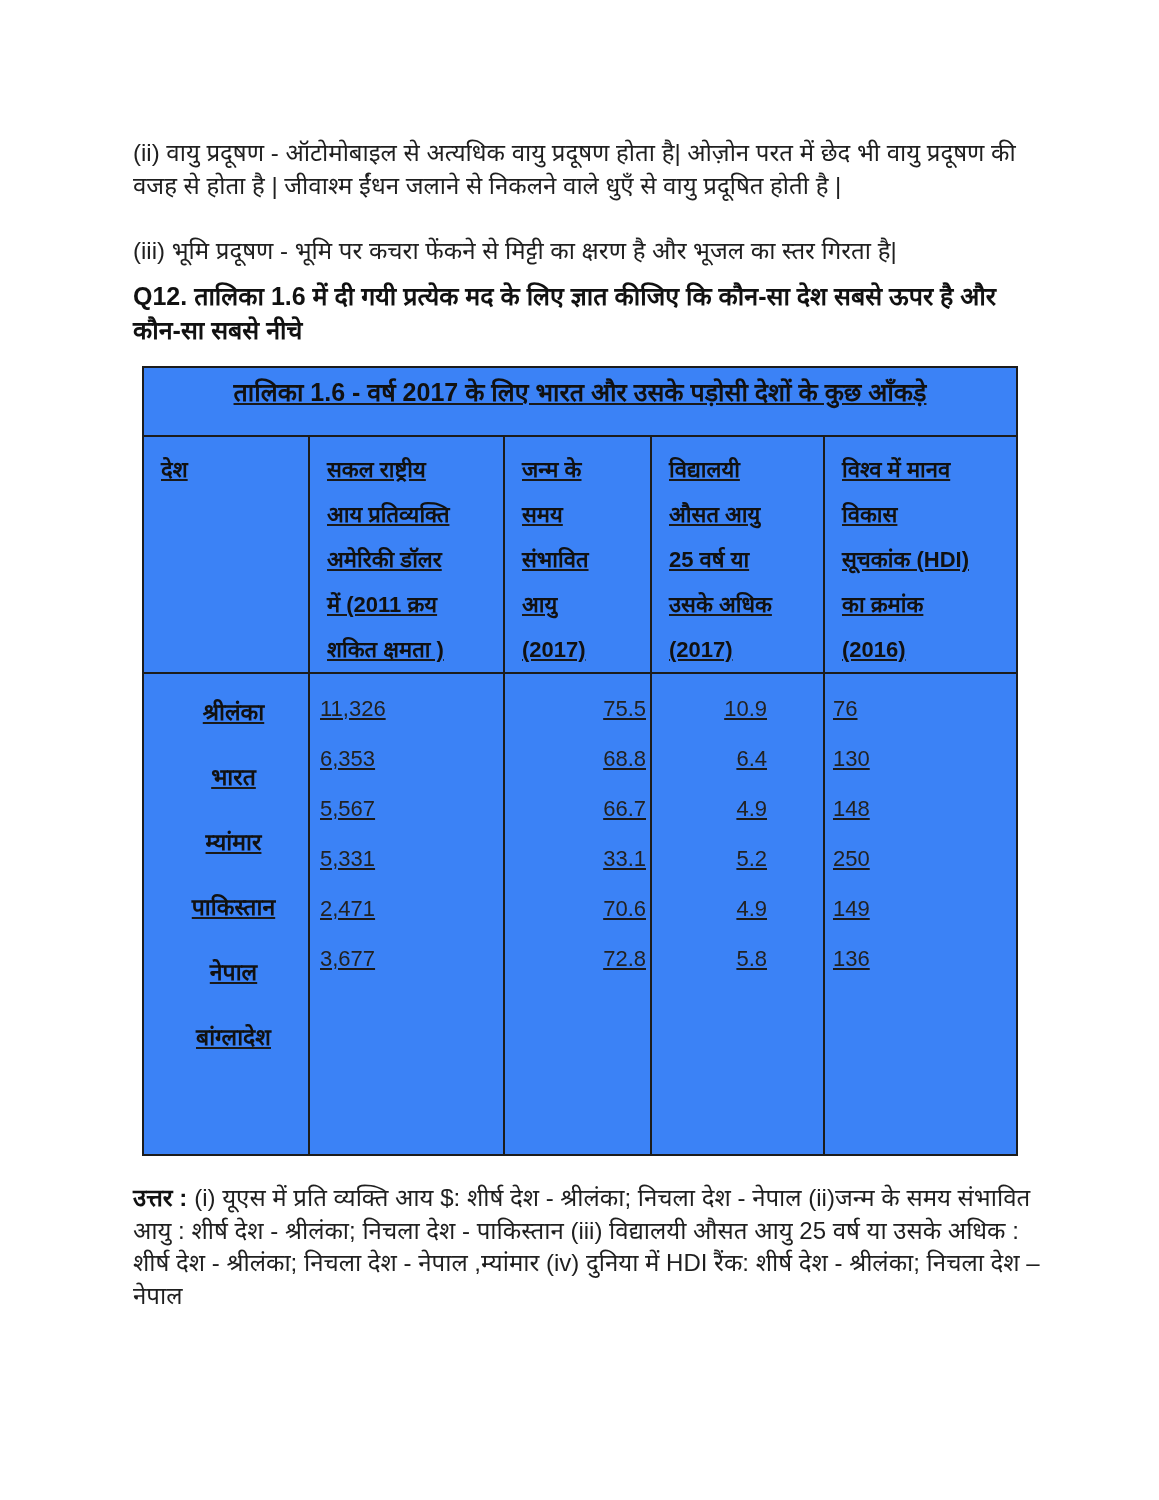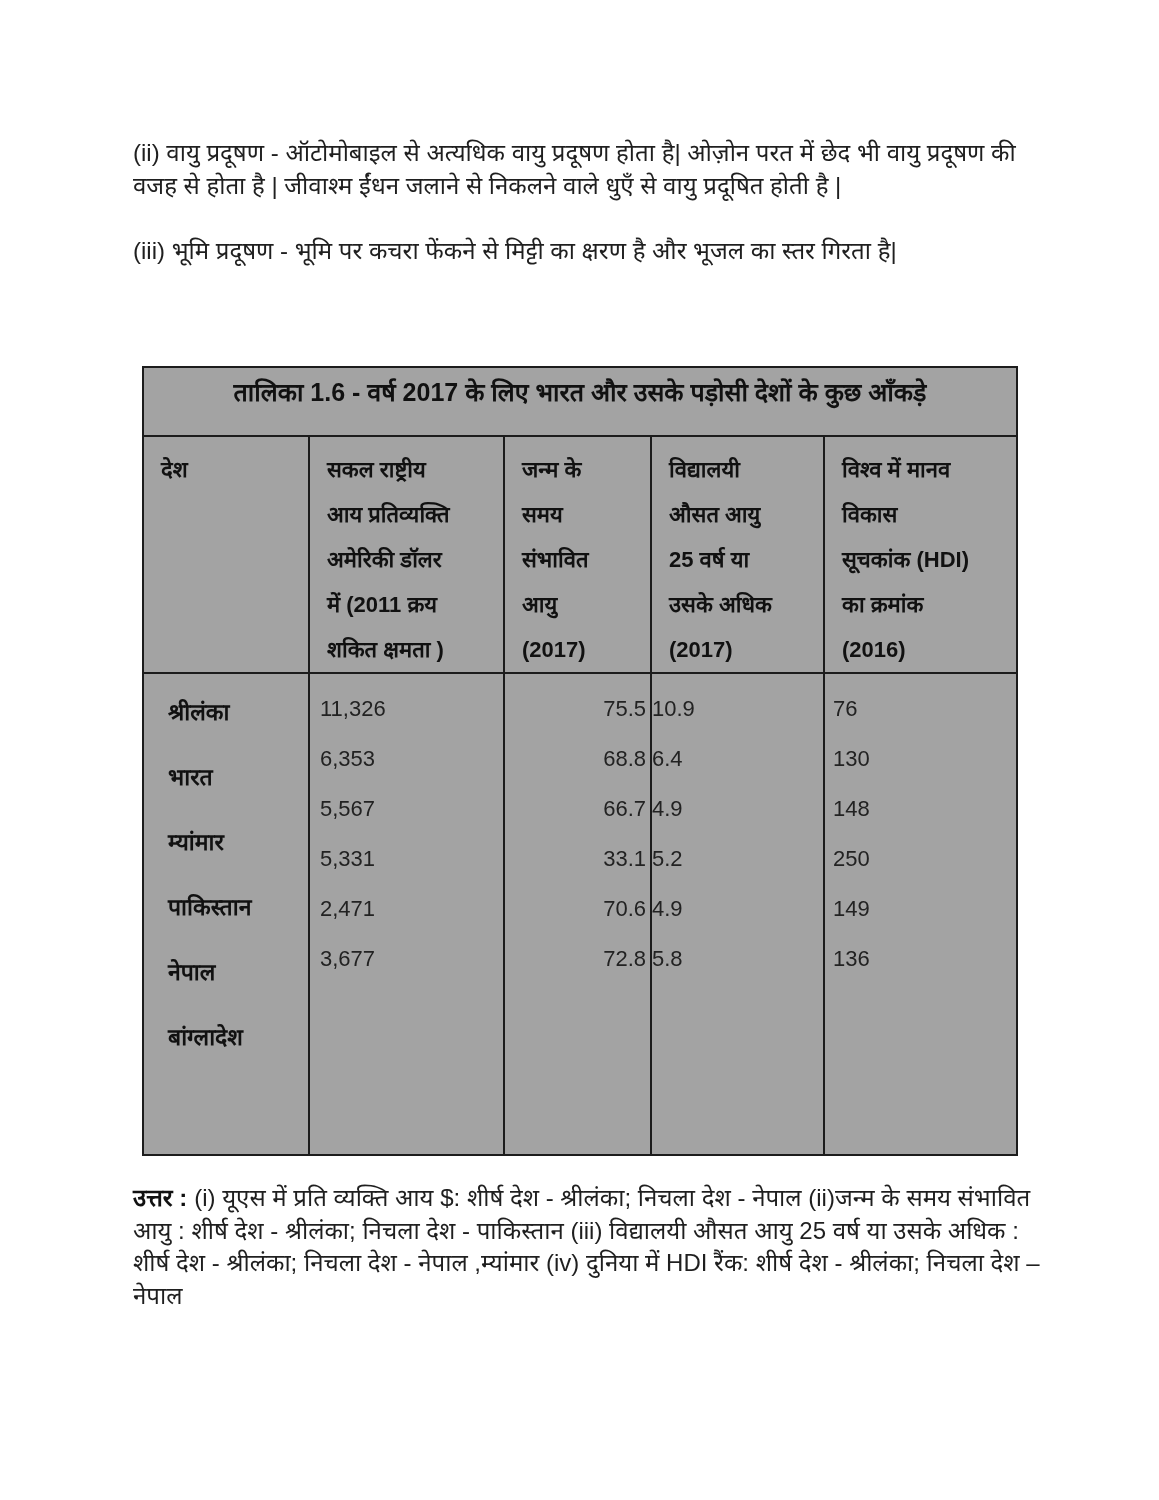--- a/index.html
+++ b/index.html
@@ -16,63 +16,66 @@
     position:absolute; left:133px; width:905px;
     font-size:24px; line-height:33px; color:#1f1f1f;
   }
   .para-air  { top:136px; }
   .para-land { top:234px; }
   .question  { position:absolute; left:133px; top:279px; width:900px;
                font-size:25px; line-height:34px; font-weight:bold; color:#111; }
   .tbl-wrap { position:absolute; left:142px; top:366px; }
   table.data-table {
     border-collapse:collapse; table-layout:fixed; width:874px;
-    background:#a3a3a3;
+    background:#3b82f6;
+    text-decoration:underline;
   }
   table.data-table td { border:2px solid #1c1c1c; vertical-align:top; }
   td.title-cell {
     height:69px; text-align:center; vertical-align:middle;
     font-size:25px; font-weight:bold; color:#111;
     padding:6px 10px;
   }
   tr.head-row td {
     height:214px;
     padding:10px 12px 0 17px;
     font-size:22px; font-weight:bold; color:#111;
     line-height:45px;
     white-space:pre-line;
   }
   tr.body-row td { height:482px; padding-top:0; }
   .country {
-    line-height:65px; padding-left:24px;
+    line-height:65px; padding-left:15px;
     font-size:23px; font-weight:bold; color:#111;
     white-space:nowrap;
+    text-align:center;
   }
   .countries-cell { padding-top:6px !important; }
   .nums-cell { padding-top:10px !important; font-size:22px; color:#222; }
   .num { line-height:50px; }
   .gni-num   { width:70px; margin-left:10px; text-align:left; }
   .life-num  { text-align:right; padding-right:4px; }
-  .school-num{ text-align:left; padding-right:16px; }
+  .school-num{ text-align:right; padding-right:56px; }
   .hdi-num   { text-align:left; padding-left:8px; }
   .answer {
     position:absolute; left:133px; top:1182px; width:915px;
     font-size:24px; line-height:32.5px; color:#1f1f1f;
   }
   .answer-label { font-weight:bold; color:#111; margin-right:7px; }
 </style>
 </head>
 <body>
 
 <div class="page">
 
   <p class="para para-air">(ii) वायु प्रदूषण - ऑटोमोबाइल से अत्यधिक वायु प्रदूषण होता है| ओज़ोन परत में छेद भी वायु प्रदूषण की वजह से होता है | जीवाश्म ईंधन जलाने से निकलने वाले धुएँ से वायु प्रदूषित होती है |</p>
 
   <p class="para para-land">(iii) भूमि प्रदूषण - भूमि पर कचरा फेंकने से मिट्टी का क्षरण है और भूजल का स्तर गिरता है|</p>
 
+  <p class="question">Q12. तालिका 1.6 में दी गयी प्रत्येक मद के लिए ज्ञात कीजिए कि कौन-सा देश सबसे ऊपर है और कौन-सा सबसे नीचे</p>
 
   <div class="tbl-wrap">
     <table class="data-table">
       <colgroup>
         <col style="width:166px">
         <col style="width:195px">
         <col style="width:147px">
         <col style="width:173px">
         <col style="width:193px">
       </colgroup>

